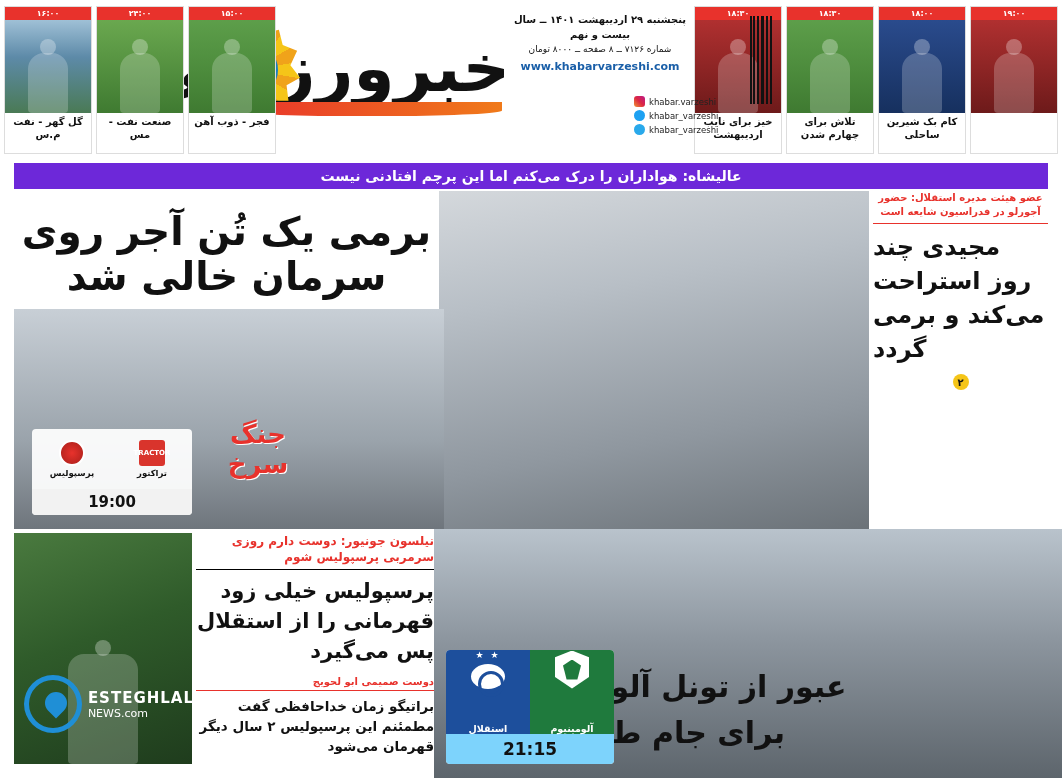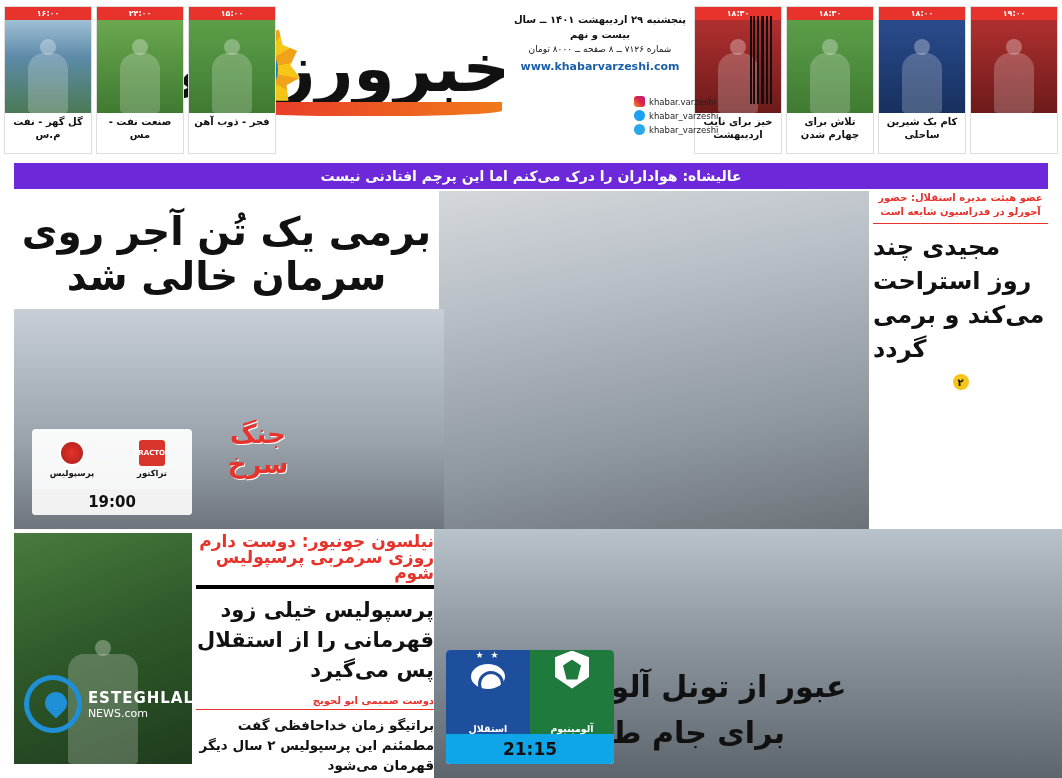--- a/index.html
+++ b/index.html
@@ -177,22 +177,22 @@
     margin:8px auto 0 auto;
   }
 
   
   .bl-block { position:absolute; left:14px; top:533px; width:420px; height:231px; }
   .bl-photo {
     position:absolute; right:242px; top:0; width:178px; height:231px;
     background:linear-gradient(160deg,#4a7a3f 0%,#2f5b2a 45%,#1f3c1d 100%);
   }
   .bl-text { position:absolute; right:0; left:0; top:0; width:238px; }
-  .bl-kicker { color:#e8322c; font-size:17px; line-height:16px; font-weight:bold; text-align:right;
-     border-bottom:4px solid #000000; padding-bottom:4px; }
+  .bl-kicker { color:#e8322c; font-size:12px; line-height:16px; font-weight:bold; text-align:right;
+     border-bottom:1px solid #000000; padding-bottom:4px; }
   .bl-head { color:#111; font-size:21px; font-weight:bold; line-height:30px; text-align:right; padding-top:6px; }
   .bl-kicker2 { color:#e8322c; font-size:10px; font-weight:bold; text-align:right; margin-top:10px;
      border-bottom:1px solid #e8322c; padding-bottom:3px; }
   .bl-body { color:#111; font-size:13.5px; line-height:20px; text-align:right; padding-top:5px; font-weight:bold; }
 
   
   .agency {
     position:absolute; left:10px; bottom:24px; width:170px; height:72px;
     display:flex; align-items:center; gap:6px; direction:ltr;
   }
@@ -234,21 +234,21 @@
     background:#1f7a3d; clip-path: polygon(50% 0%, 100% 30%, 80% 100%, 20% 100%, 0% 30%);
   }
   .sb-emblem.esteghlal { border-radius:50%; background:#fff; position:relative; height:34px; }
   .sb-emblem.esteghlal::after {
     content:''; position:absolute; left:7px; top:7px; width:20px; height:20px;
     border-radius:50%; border:3px solid #1d4f9c;
   }
   .sb-name { font-size:9.5px; font-weight:bold;margin-top:30px; }
   .sb-stars { font-size:9px; letter-spacing:2px; }
   .sb-time {
-    height:30px; background:#0ea5e9; color:#111; font-size:17px; font-weight:bold;
+    height:30px; background:#7dd3fc; color:#111; font-size:17px; font-weight:bold;
     display:flex; align-items:center; justify-content:center; direction:ltr;
   }
 </style>
 </head>
 <body>
 
 <div class="page">
 
   <div class="masthead">
 

